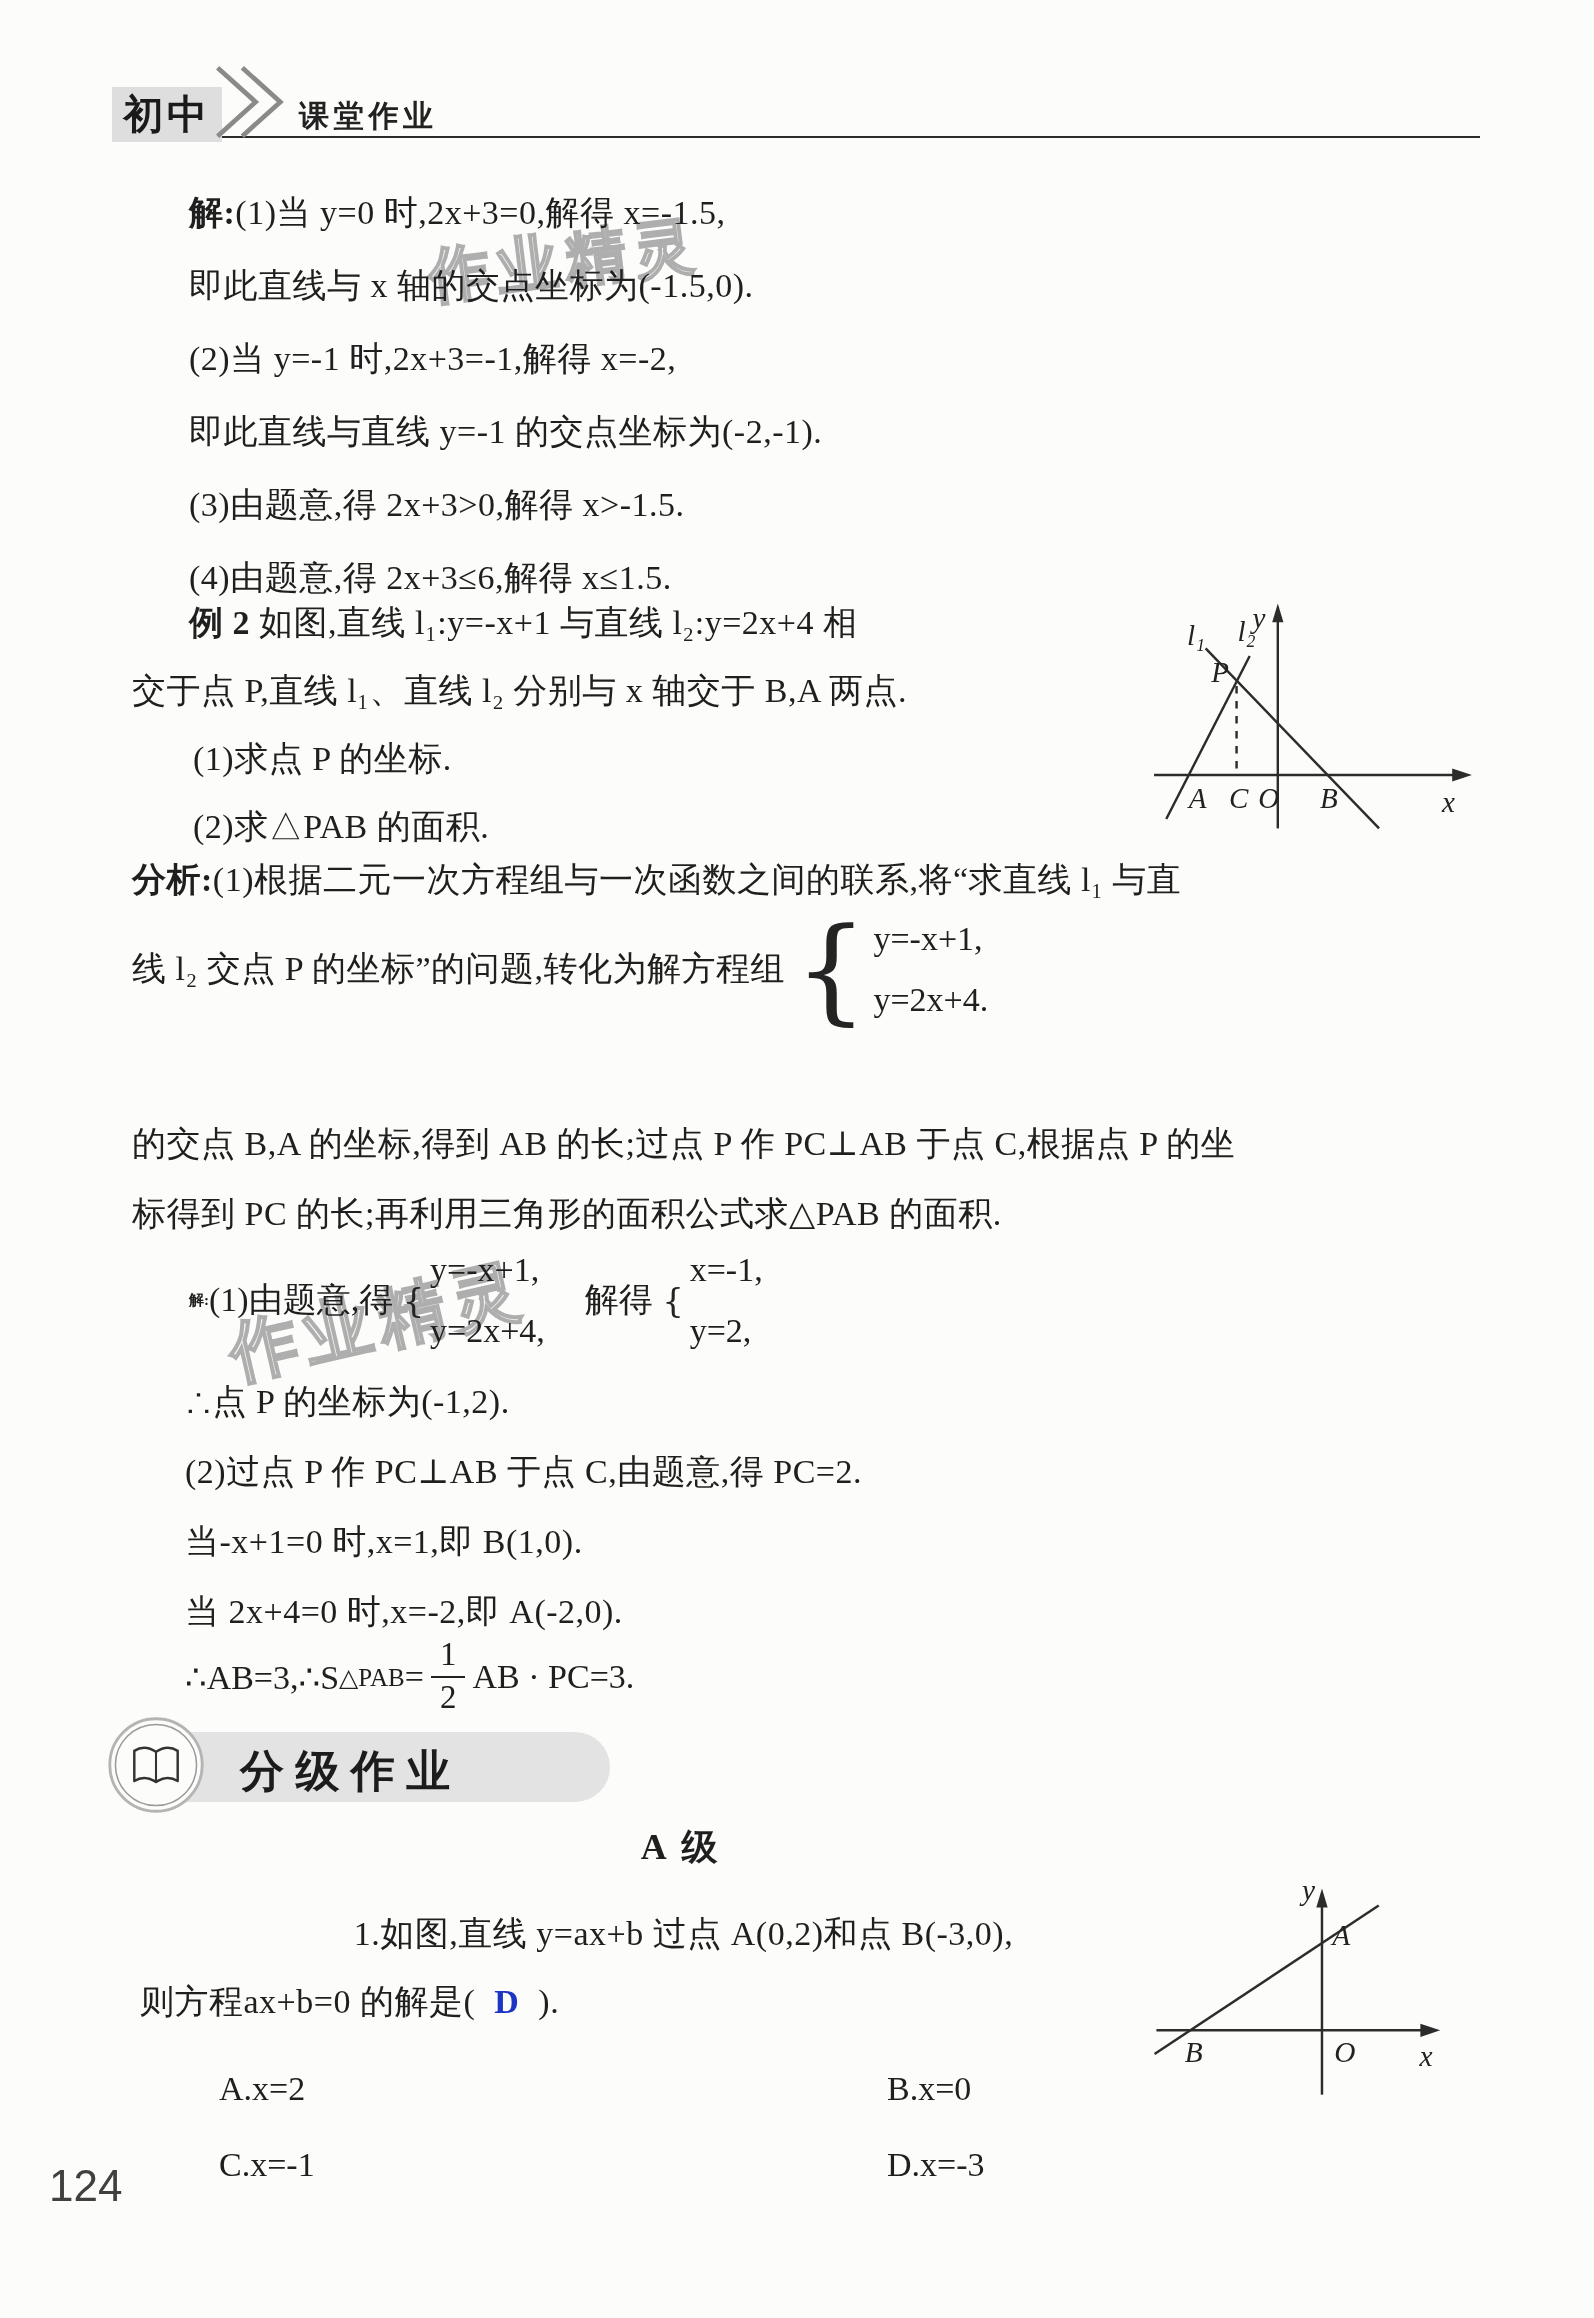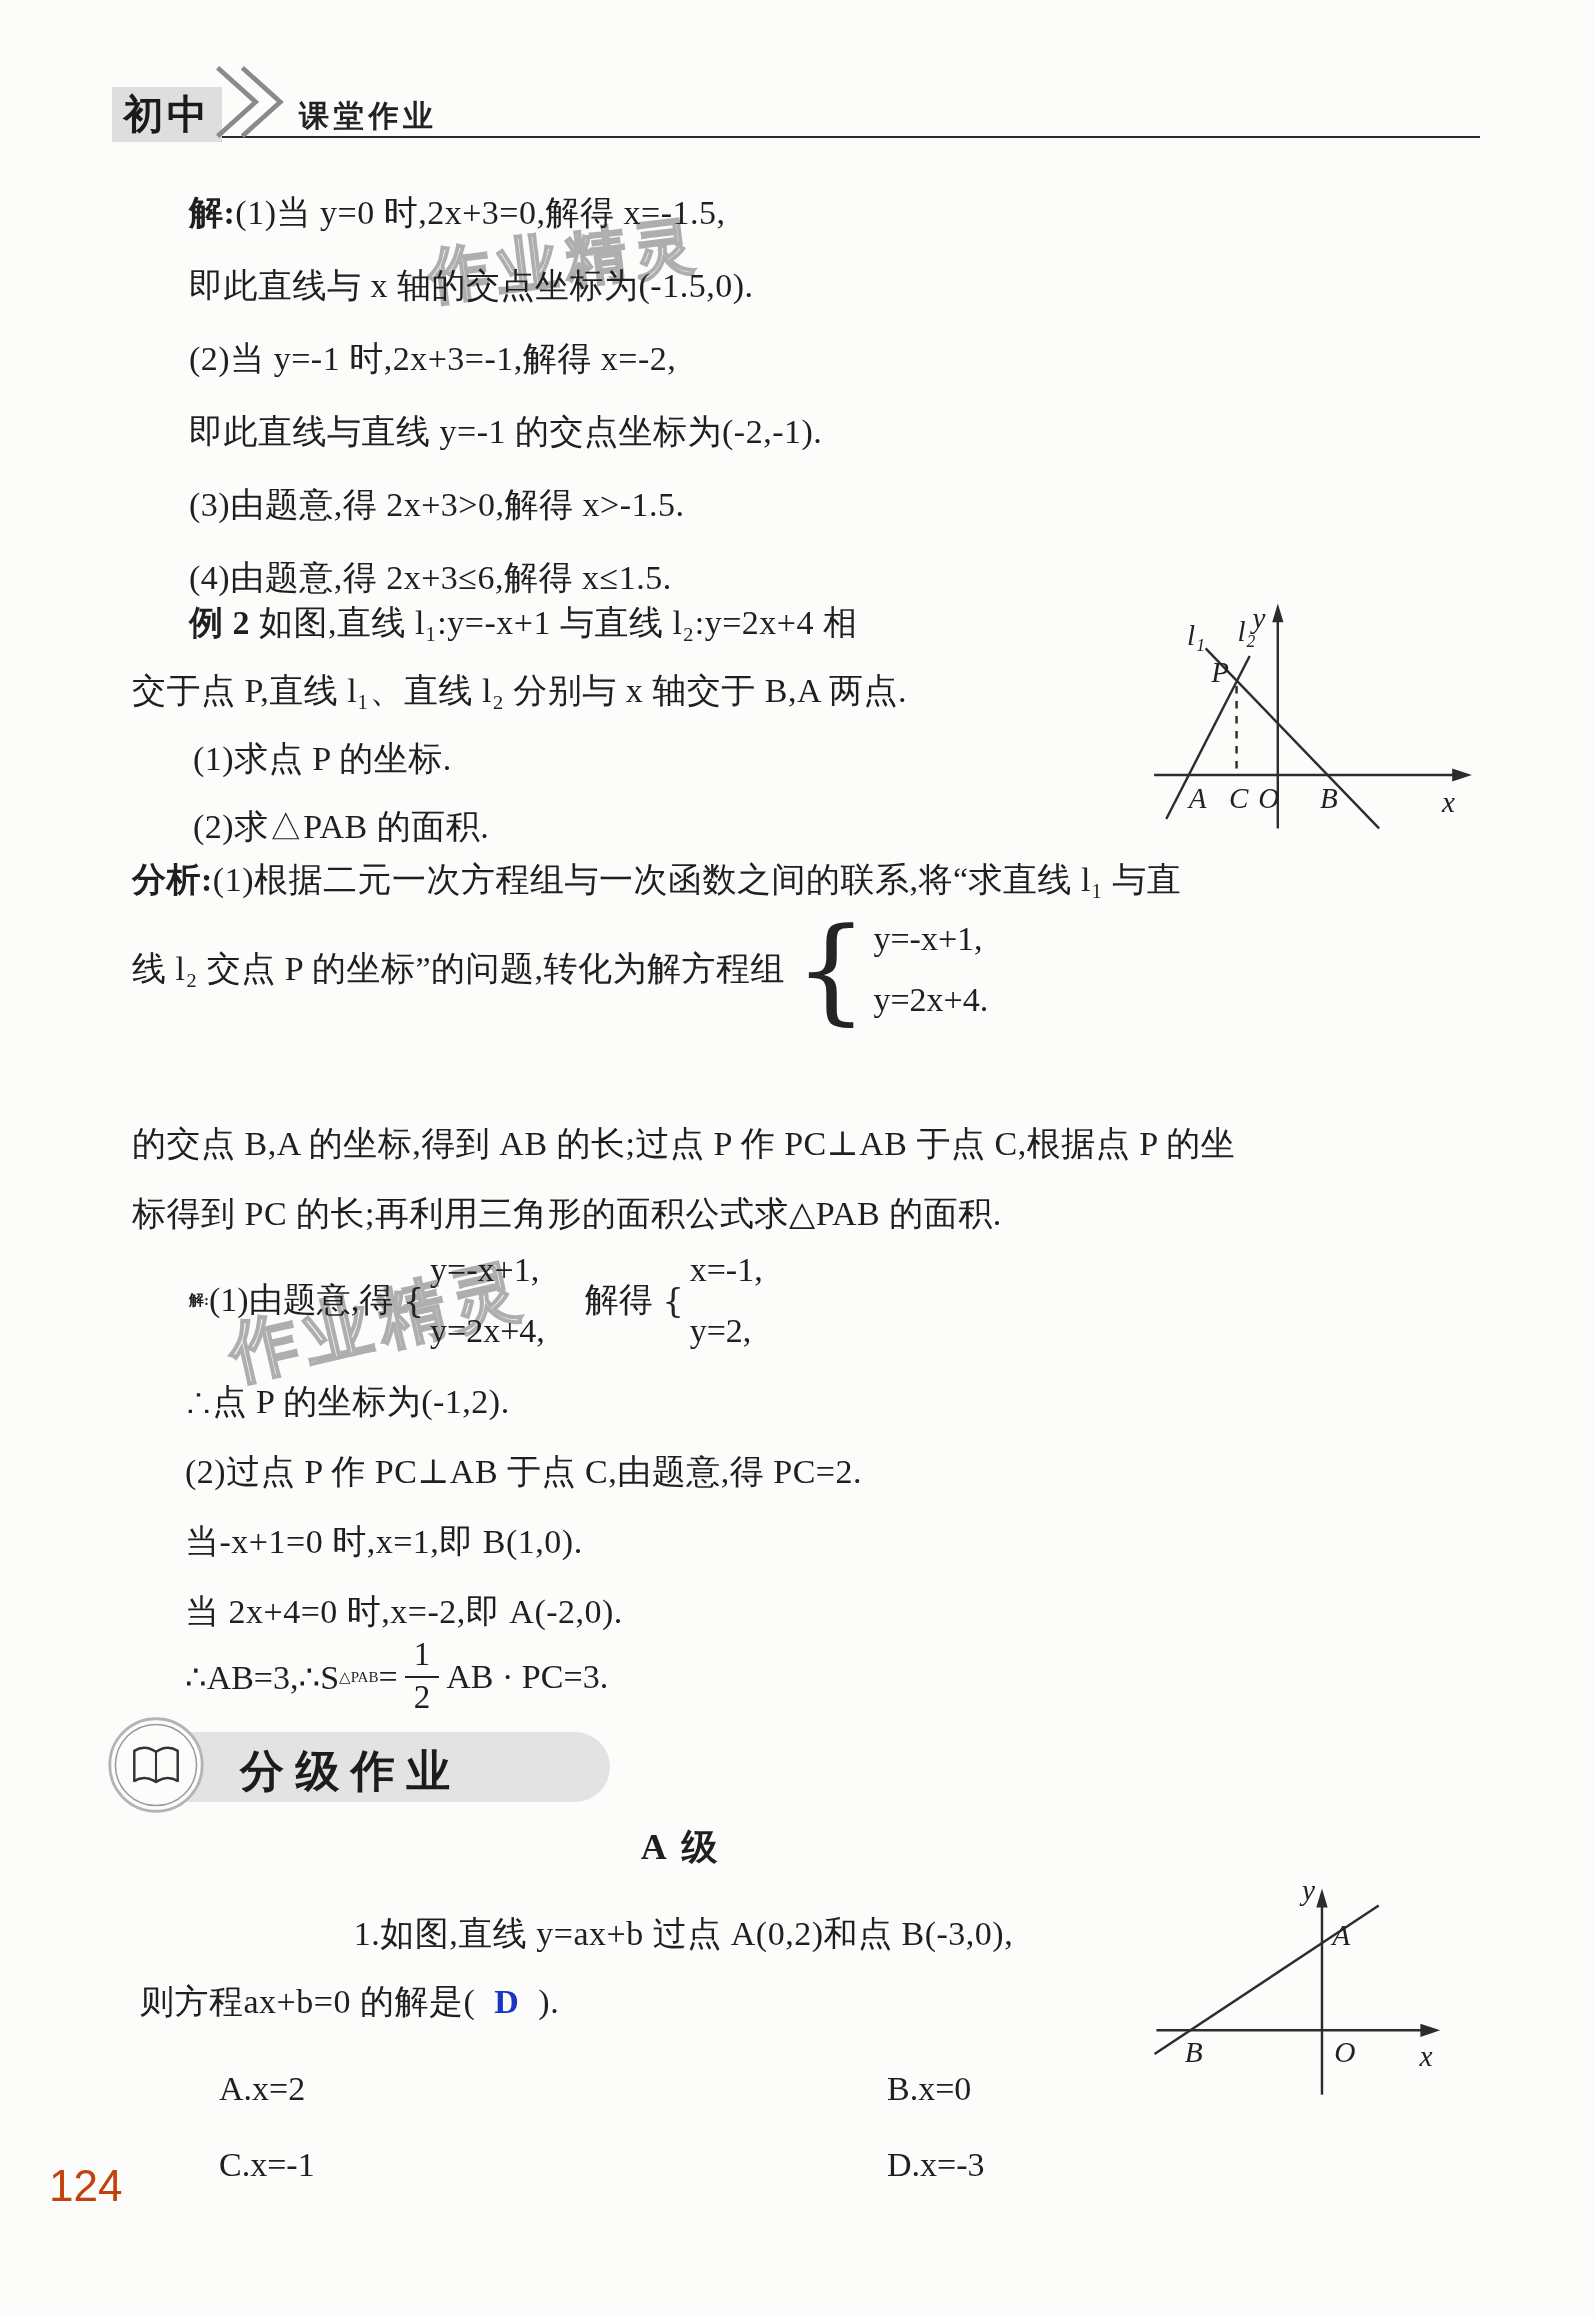--- a/index.html
+++ b/index.html
@@ -45,21 +45,21 @@
   .p4{position:absolute;left:132px;top:1107px;}
   .p5{position:absolute;left:132px;top:1177px;}
   .sysrow2{left:189px;top:1228px;height:144px;}
   .sysrow2 .mid{margin-left:40px;}
   .sysrow2 b{font-weight:700;}
   .sysrow2 span{font-size:34px;}
   .cblock{position:absolute;left:185px;top:1367px;}
   .cblock .line{line-height:70px;}
   .finalrow{position:absolute;left:185px;top:1620px;height:114px;
             display:flex;align-items:center;font-size:34px;white-space:nowrap;}
-  .msub{font-size:15px;vertical-align:-10.4px;letter-spacing:0;}
+  .msub{font-size:25px;vertical-align:-10.4px;letter-spacing:0;}
   .frac{display:inline-flex;flex-direction:column;align-items:center;
         vertical-align:middle;margin:0 7.6px;}
   .frac .num{font-size:33px;line-height:1.15;border-bottom:2.8px solid #222;padding:0 8.5px 1.9px;}
   .frac .den{font-size:33px;line-height:1.2;}
   
   .gbadge{position:absolute;left:106px;top:1715px;width:530px;height:104px;}
   .gpill{position:absolute;left:38px;top:17px;width:466px;height:70px;border-radius:36px;
          background:#e3e3e3;}
   .gcirc{position:absolute;left:0;top:0;}
   .gtitle{position:absolute;left:134px;top:26.5px;font-family:"Liberation Sans",sans-serif;
@@ -72,21 +72,21 @@
   .q1-ind{text-indent:74px;text-align:center;}
   .answer{color:#1d35c4;font-weight:600;padding:0 19px;}
   .opts{display:grid;grid-template-columns:668px 1fr;row-gap:21px;
         margin:24.6px 0 0 79px;font-size:34px;line-height:55px;}
   
   .fig1{position:absolute;left:1140px;top:573px;}
   .fig2{position:absolute;left:1128px;top:1879px;}
   .fig-label{font-family:"Liberation Serif",serif;font-style:italic;font-size:31px;fill:#222;}
   .fig-stroke{stroke:#2c2c2c;stroke-width:2.6;fill:none;}
   .pagenum{position:absolute;left:49px;top:2161px;
-           font-family:"Liberation Sans",sans-serif;font-size:44px;color:#c2410c;}
+           font-family:"Liberation Sans",sans-serif;font-size:44px;color:#404040;}
 </style>
 </head>
 <body>
 
 <div class="page">
 
   <div class="hdr">
     <div class="hdr-badge">初中</div>
     <svg class="hdr-chev" width="95" height="78" viewBox="0 0 100 82">
       <polyline points="8,6 48,42 8,78" fill="none" stroke="#8a8a8a" stroke-width="5"></polyline>

